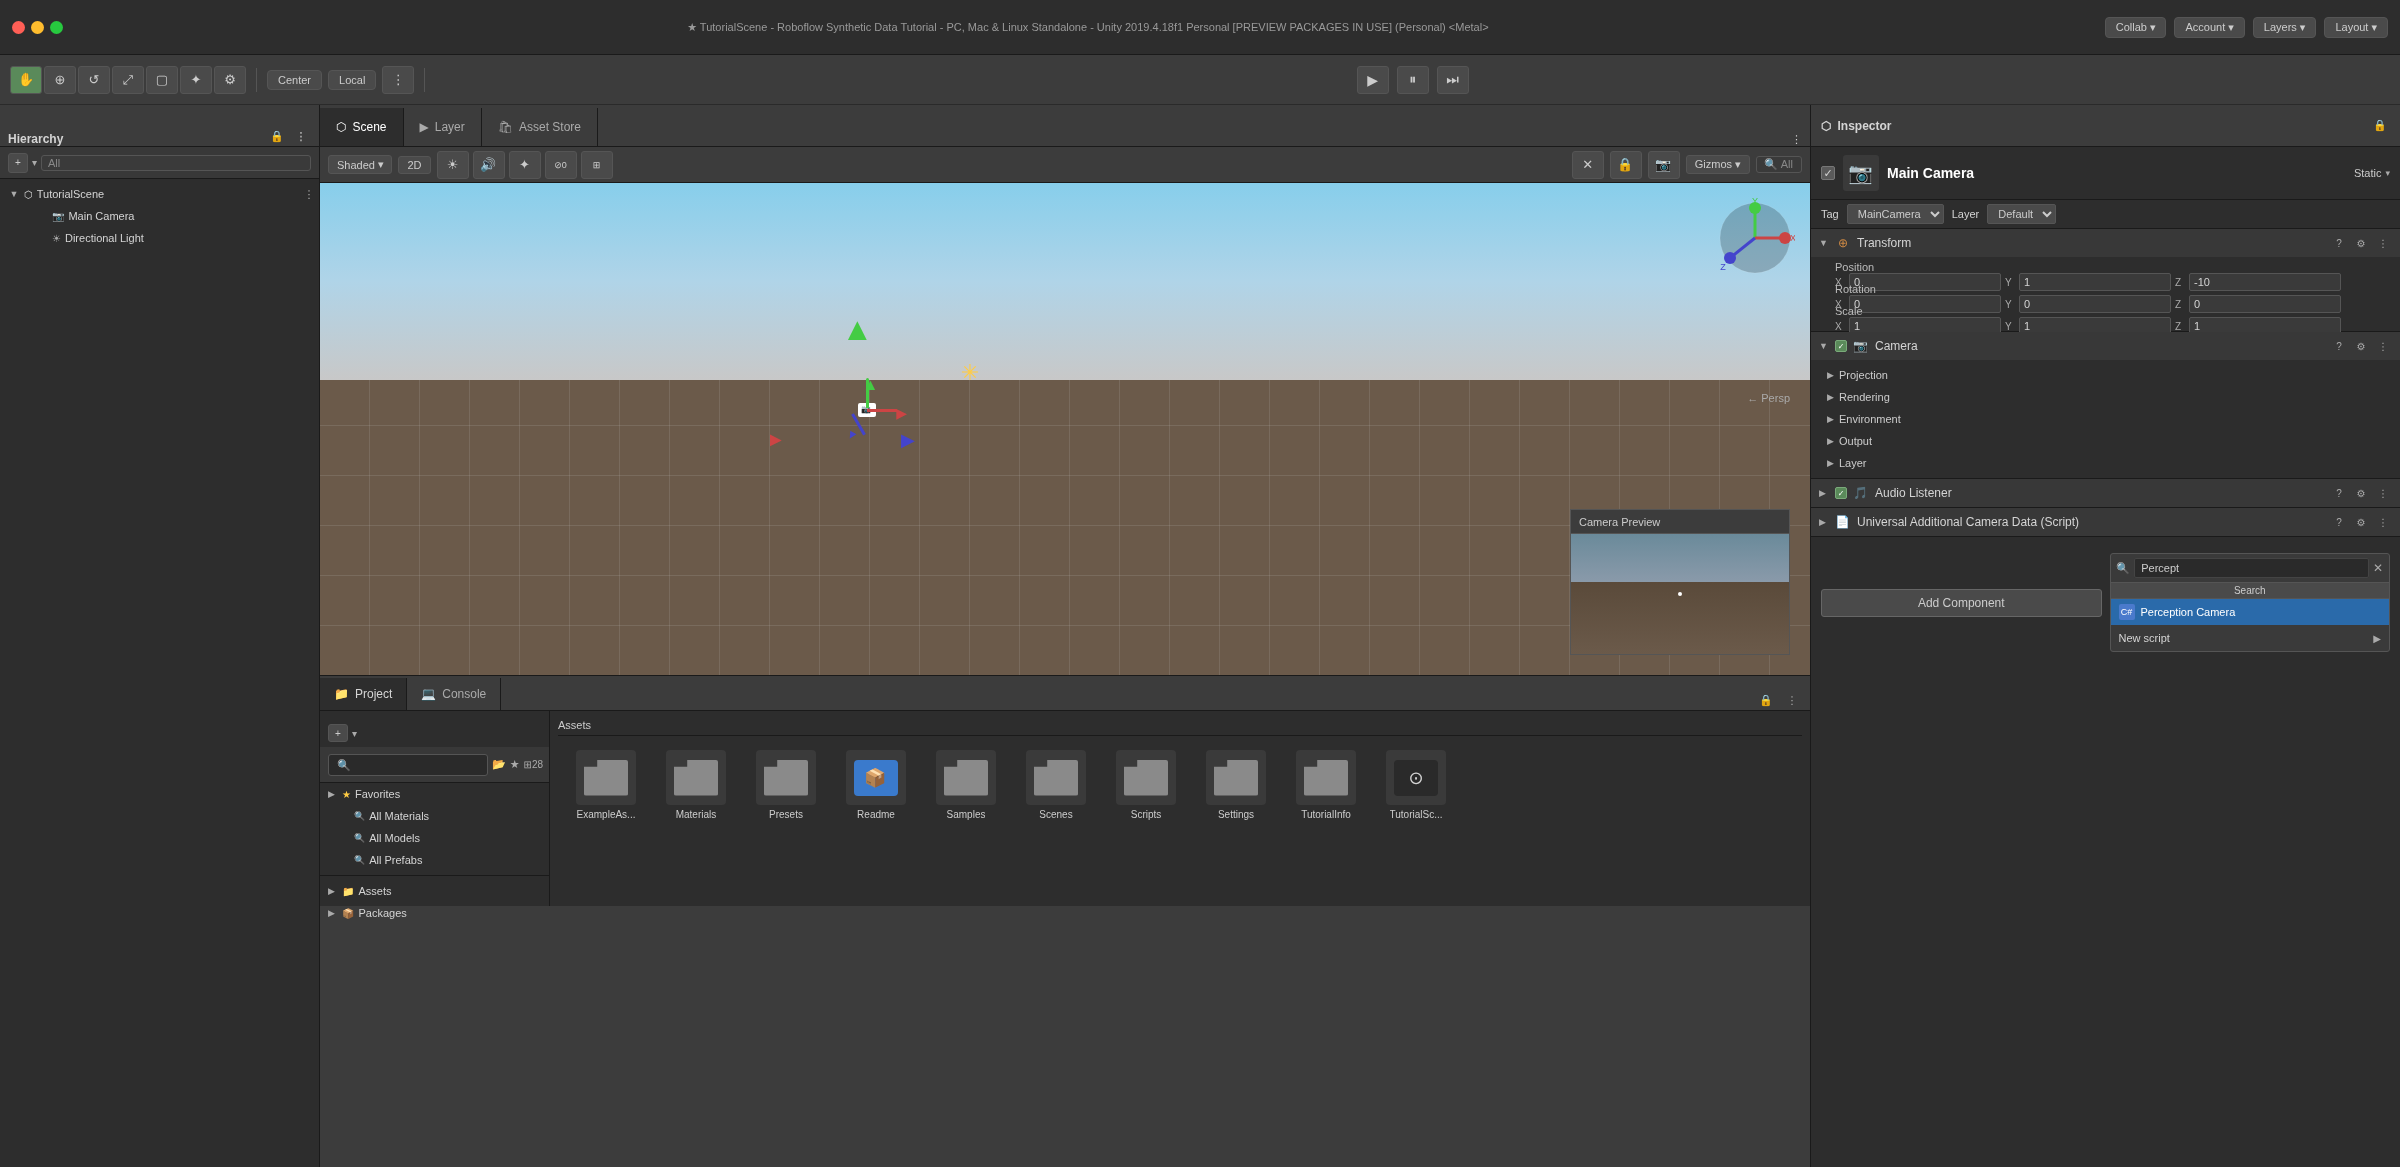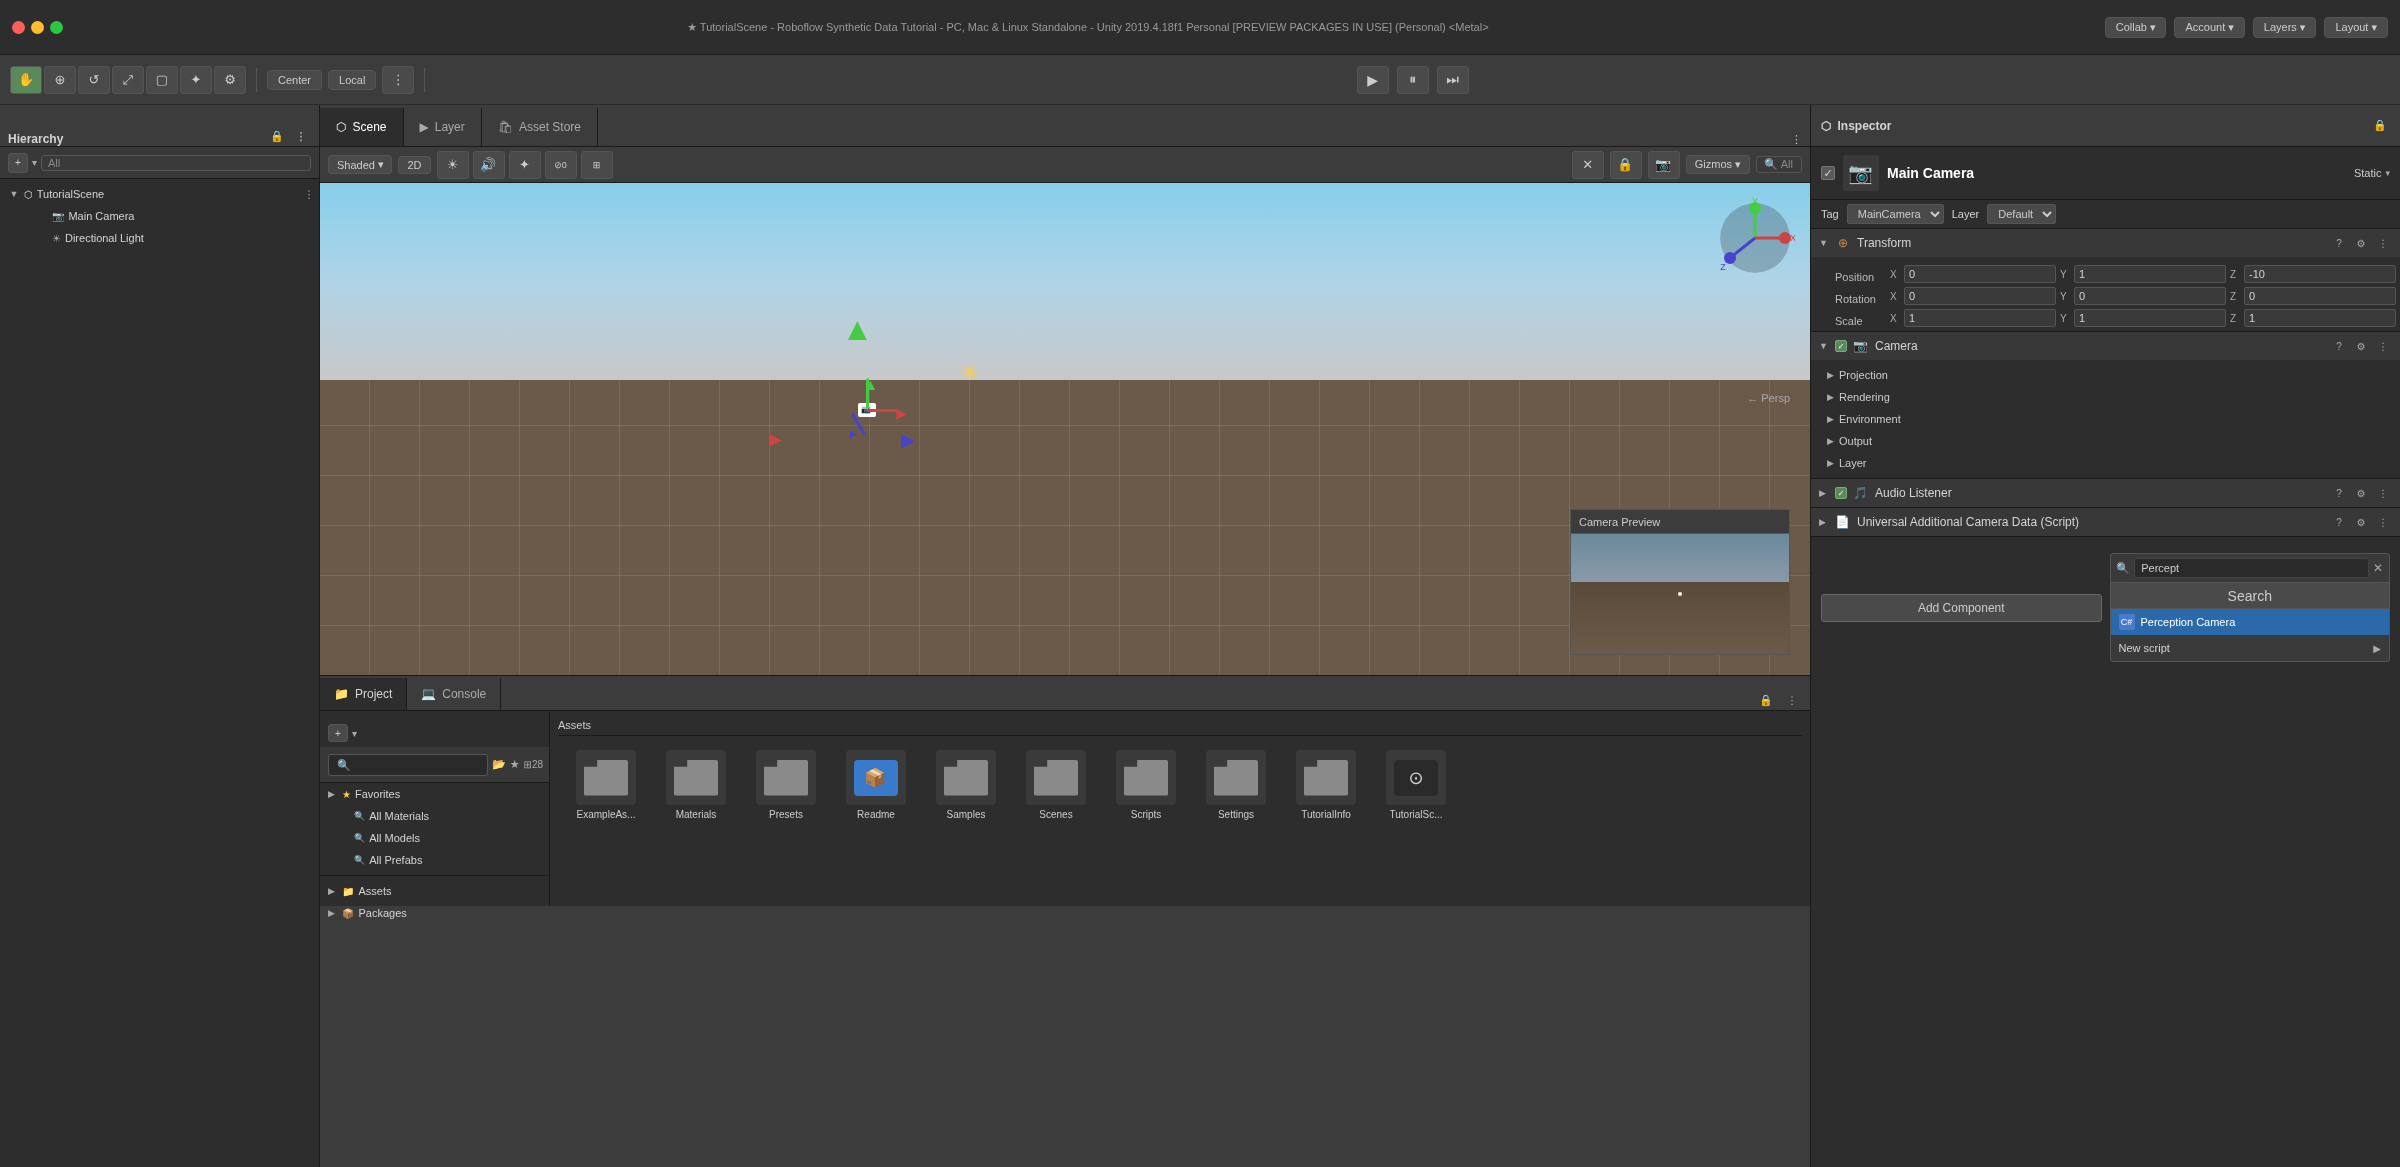--- a/index.html
+++ b/index.html
@@ -93,40 +93,40 @@
     
     .component { border-bottom: 1px solid #1a1a1a; }
     .component-header { height: 28px; display: flex; align-items: center; padding: 0 8px; gap: 6px; cursor: pointer; background: #383838; }
     .component-arrow { color: #aaa; font-size: 9px; width: 10px; }
     .component-icon { width: 16px; height: 16px; display: flex; align-items: center; justify-content: center; font-size: 12px; }
     .component-name { font-size: 12px; font-weight: 400; flex: 1; }
     .component-btns { display: flex; gap: 4px; margin-left: auto; }
     .component-btn { width: 18px; height: 18px; display: flex; align-items: center; justify-content: center; color: #aaa; font-size: 10px; cursor: pointer; }
     .component-content { padding: 4px 0; }
     
-    .prop-row { display: flex; align-items: flex-end; height: 22px; padding: 0 4px 0 24px; }
+    .prop-row { display: flex; align-items: flex-start; height: 22px; padding: 0 21px 0 24px; flex-direction: column; }
     .prop-label { width: 150px; font-size: 11px; color: #bbb; }
     .prop-value-group { display: flex; gap: 4px; flex: 1; }
     .prop-axis { display: flex; align-items: center; flex: 1; gap: 2px; }
     .prop-axis-label { font-size: 10px; color: #aaa; width: 12px; }
     .prop-input { background: #3a3a3a; border: 1px solid #555; color: #d4d4d4; padding: 1px 4px; border-radius: 2px; font-size: 11px; flex: 1; height: 18px; }
     .collapsible-row { display: flex; align-items: center; height: 22px; padding: 0 8px 0 16px; cursor: pointer; }
     .collapsible-arrow { color: #aaa; font-size: 9px; width: 12px; }
     .collapsible-label { font-size: 11px; color: #ccc; }
     
     
     .add-component-area { padding: 16px 10px; display: flex; flex-direction: row; align-items: center; gap: 8px; }
     .add-component-btn { background: #4a4a4a; border: 1px solid #666; color: #ccc; padding: 6px 0; border-radius: 3px; font-size: 12px; cursor: pointer; width: 340px; text-align: center; }
     
     
     .add-comp-dropdown { width: 340px; background: #3a3a3a; border: 1px solid #555; border-radius: 3px; overflow: hidden; }
     .add-comp-search-row { display: flex; align-items: center; padding: 4px 6px; gap: 4px; border-bottom: 1px solid #555; }
     .add-comp-search { flex: 1; background: #2a2a2a; border: 1px solid #444; color: #ccc; padding: 2px 6px; border-radius: 2px; font-size: 11px; height: 20px; }
     .add-comp-close { color: #aaa; cursor: pointer; font-size: 12px; }
-    .add-comp-search-btn { display: flex; align-items: center; justify-content: center; height: 26px; background: #4a4a4a; color: #ccc; font-size: 14px; cursor: pointer; border-bottom: 1px solid #555; }
+    .add-comp-search-btn { display: flex; align-items: center; justify-content: center; height: 16px; background: #4a4a4a; color: #ccc; font-size: 10px; cursor: pointer; border-bottom: 1px solid #555; }
     .add-comp-item { display: flex; align-items: center; height: 26px; padding: 0 8px; cursor: pointer; gap: 6px; font-size: 11px; }
     .add-comp-item.highlighted { background: #2a6aaa; color: #fff; }
     .add-comp-item-icon { width: 16px; height: 16px; background: #4a7acc; border-radius: 2px; display: flex; align-items: center; justify-content: center; font-size: 9px; color: white; }
     .add-comp-item-arrow { margin-left: auto; color: #aaa; font-size: 10px; }
 
     
     .preview-dot { width: 4px; height: 4px; background: white; border-radius: 50%; }
     
     
     .static-badge { display: flex; align-items: center; gap: 4px; }

